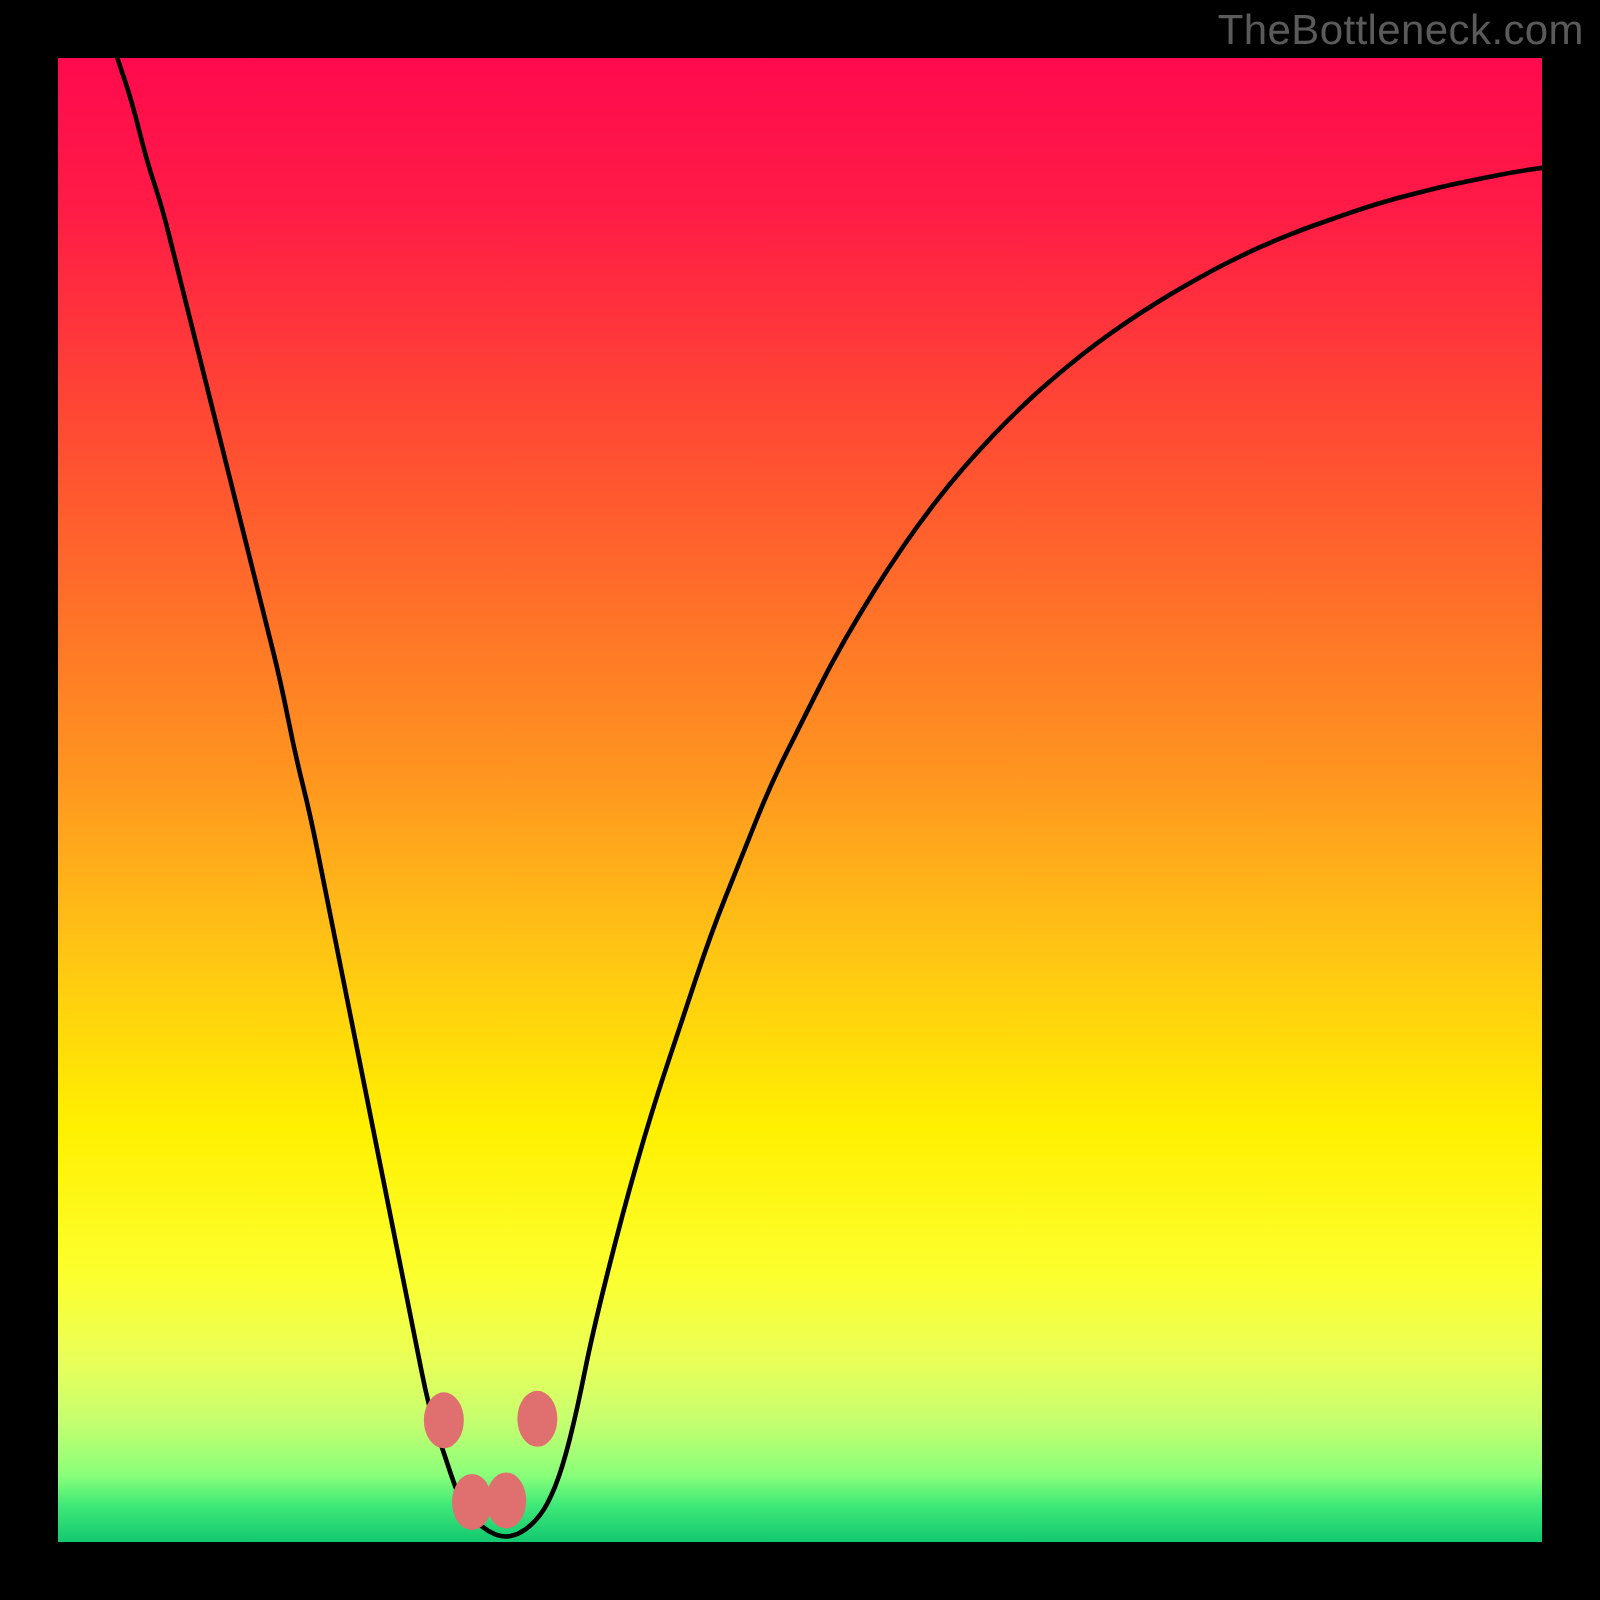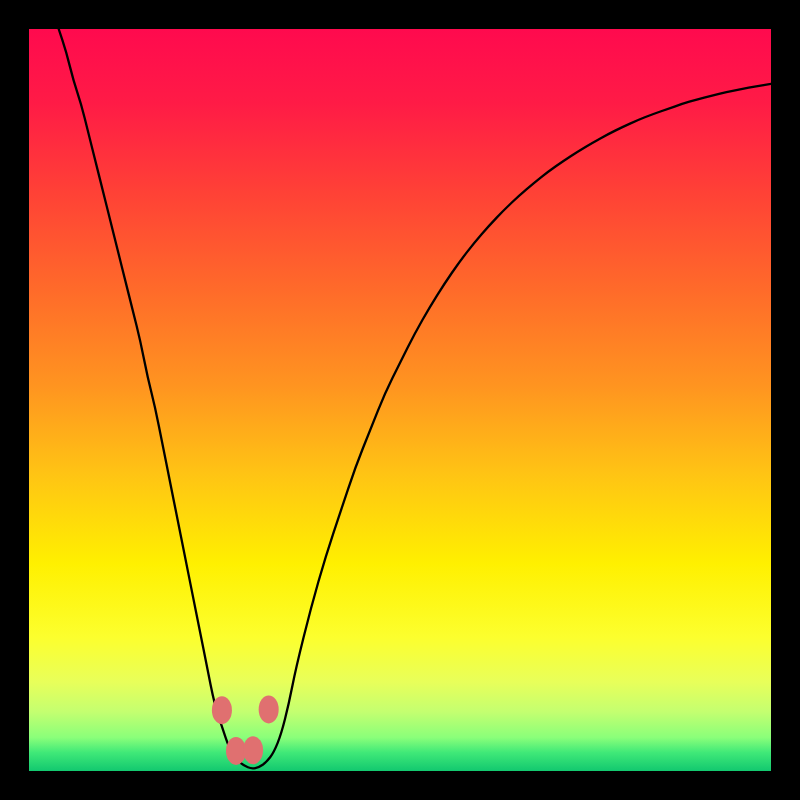--- a/index.html
+++ b/index.html
@@ -63,13 +63,14 @@
       <rect x="0" y="0" width="742" height="742" fill="url(#bg-grad)"></rect>
       <path id="curve-path" fill="none" stroke-width="2.3" stroke-linecap="round" stroke-linejoin="round" d="M 29.68 0.00 Q 29.68 0.00 33.39 11.13 Q 37.10 22.26 40.81 37.10 Q 44.52 51.94 48.23 63.07 Q 51.94 74.20 55.65 89.04 Q 59.36 103.88 63.07 118.72 Q 66.78 133.56 70.49 148.40 Q 74.20 163.24 77.91 178.08 Q 81.62 192.92 85.33 207.76 Q 89.04 222.60 92.75 237.44 Q 96.46 252.28 100.17 267.12 Q 103.88 281.96 107.59 296.80 Q 111.30 311.64 115.01 330.19 Q 118.72 348.74 122.43 363.58 Q 126.14 378.42 129.85 396.97 Q 133.56 415.52 137.27 434.07 Q 140.98 452.62 144.69 471.17 Q 148.40 489.72 152.11 508.27 Q 155.82 526.82 159.53 545.37 Q 163.24 563.92 166.95 582.47 Q 170.66 601.02 174.37 619.57 Q 178.08 638.12 181.79 656.67 Q 185.50 675.22 189.21 686.35 Q 192.92 697.48 196.63 708.61 Q 200.34 719.74 204.05 725.31 Q 207.76 730.87 211.47 733.84 Q 215.18 736.81 218.89 738.29 Q 222.60 739.77 226.31 739.03 Q 230.02 738.29 233.73 735.69 Q 237.44 733.10 241.15 728.27 Q 244.86 723.45 248.57 714.17 Q 252.28 704.90 255.99 690.06 Q 259.70 675.22 263.41 656.67 Q 267.12 638.12 274.54 608.44 Q 281.96 578.76 289.38 552.79 Q 296.80 526.82 304.22 504.56 Q 311.64 482.30 319.06 460.04 Q 326.48 437.78 333.90 419.23 Q 341.32 400.68 348.74 382.13 Q 356.16 363.58 363.58 348.74 Q 371.00 333.90 378.42 319.06 Q 385.84 304.22 393.26 291.24 Q 400.68 278.25 408.10 266.38 Q 415.52 254.51 422.94 243.75 Q 430.36 232.99 437.78 223.34 Q 445.20 213.70 452.62 205.16 Q 460.04 196.63 467.46 188.84 Q 474.88 181.05 482.30 174.00 Q 489.72 166.95 497.14 160.64 Q 504.56 154.34 511.98 148.40 Q 519.40 142.46 526.82 137.27 Q 534.24 132.08 541.66 127.25 Q 549.08 122.43 556.50 117.98 Q 563.92 113.53 571.34 109.45 Q 578.76 105.36 586.18 101.65 Q 593.60 97.94 601.02 94.60 Q 608.44 91.27 615.86 88.30 Q 623.28 85.33 630.70 82.73 Q 638.12 80.14 645.54 77.54 Q 652.96 74.94 660.38 72.72 Q 667.80 70.49 675.22 68.63 Q 682.64 66.78 690.06 64.92 Q 697.48 63.07 704.90 61.59 Q 712.32 60.10 719.74 58.62 Q 727.16 57.13 734.58 56.02 T 742.00 54.91" stroke="#000000"></path>
       <g id="markers">
           <ellipse cx="192.92" cy="681.16" rx="10" ry="14" fill="#e07070" stroke="#9c3e3e" stroke-width="0"></ellipse>
           <ellipse cx="207.02" cy="721.97" rx="10" ry="14" fill="#e07070" stroke="#9c3e3e" stroke-width="0"></ellipse>
           <ellipse cx="224.08" cy="721.22" rx="10" ry="14" fill="#e07070" stroke="#9c3e3e" stroke-width="0"></ellipse>
           <ellipse cx="239.67" cy="680.41" rx="10" ry="14" fill="#e07070" stroke="#9c3e3e" stroke-width="0"></ellipse>
         </g>
     </svg>
   </div>
+  <div class="watermark">TheBottleneck.com</div>
 </div>
 
 </body></html>

